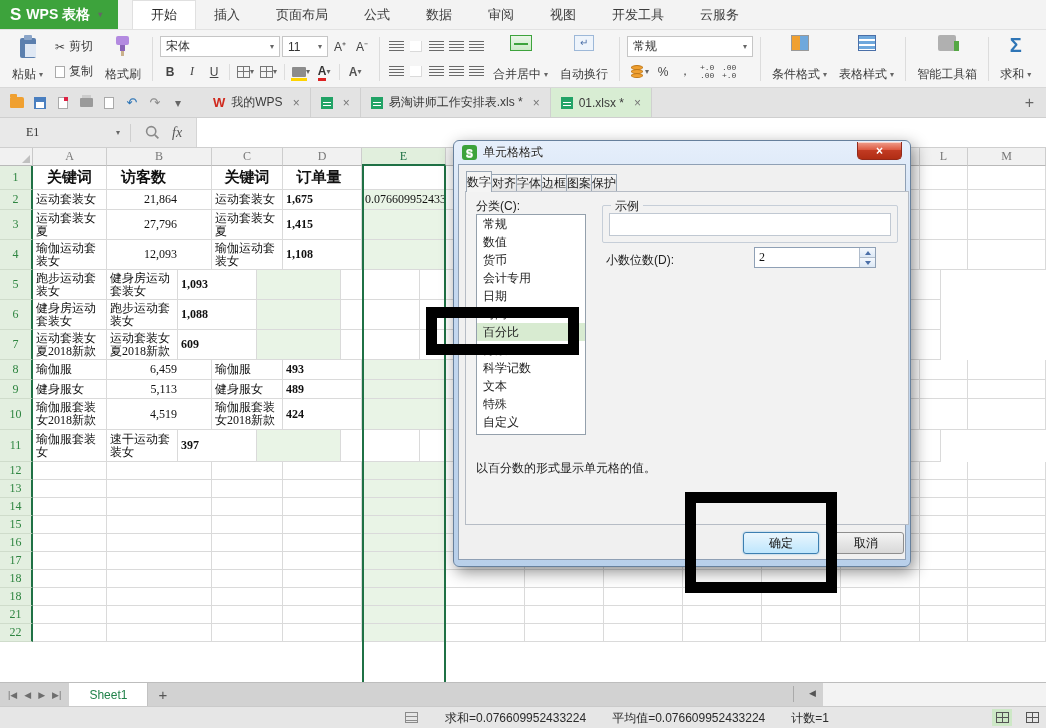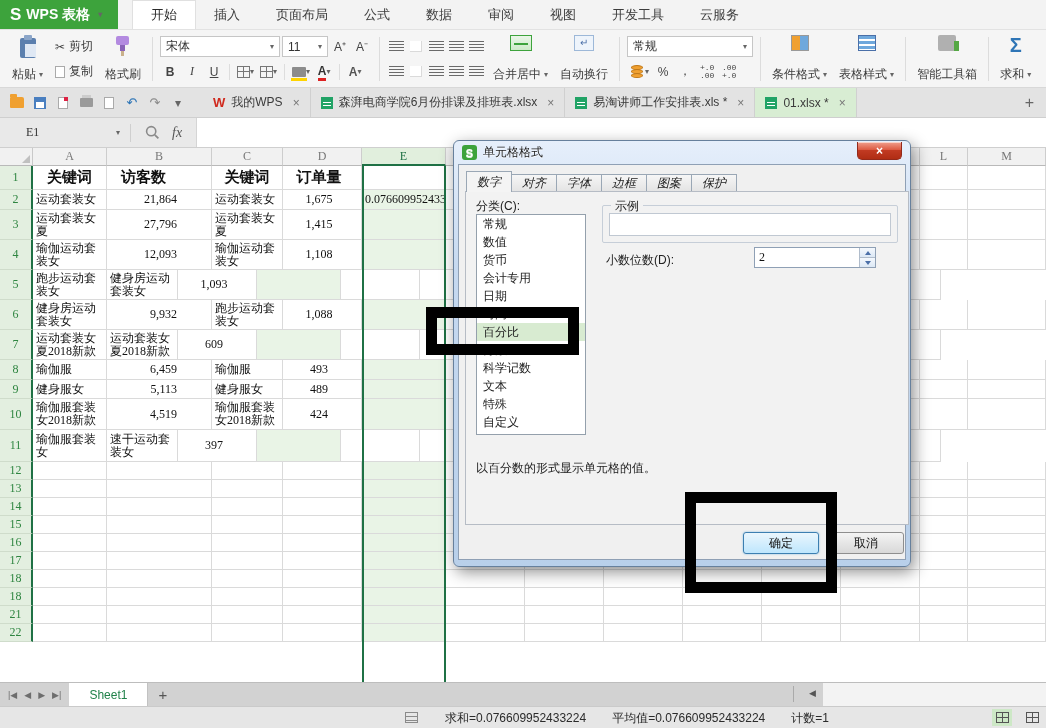--- a/index.html
+++ b/index.html
@@ -96,21 +96,21 @@
   .ch { height:18px; background:#f1f1f1; border-right:1px solid #cdcdcd; border-bottom:1px solid #b9b9b9;
        display:flex; align-items:center; justify-content:center; color:#777; font-family:"Liberation Serif",serif; }
   .ch-sel { background:#e1efdd; color:#1f7145; border-bottom:2px solid #1f7145; }
   .g-row { display:flex; }
   .rh { width:33px; background:#e3efe0; color:#2e8540; border-right:2px solid #1f7145; border-bottom:1px solid #cfdccb;
         display:flex; align-items:center; justify-content:center; font-family:"Liberation Serif",serif; }
   .c { border-right:1px solid #dadada; border-bottom:1px solid #dadada; background:#fff; overflow:hidden;
        font-family:"Liberation Serif",serif; font-size:12px; color:#111; display:flex; align-items:center; padding:0 3px; line-height:13px; }
   .hrow .c { font-weight:bold; font-size:15px; justify-content:center; }
   .cb { justify-content:flex-end; padding-right:34px; }
-  .cd { justify-content:center; padding-right:9px; }
+  .cd { justify-content:flex-start; padding-right:9px;font-weight:bold; }
   .ce-fill { background:#e9f4e6; }
   .ce { white-space:nowrap; }
   .sel-overlay { position:absolute; left:362px; top:166px; width:84px; height:516px; border-left:2px solid #1f7145; border-right:2px solid #1f7145; pointer-events:none; }
   
   .sheetbar { position:absolute; left:0; top:682px; width:1046px; height:24px; background:#d2d2d2; border-top:1px solid #bdbdbd; display:flex; align-items:stretch; }
   .navbtns { display:flex; align-items:center; gap:7px; padding:0 8px; color:#6d6d6d; font-size:9px; }
   .stab { background:#fff; color:#21824a; display:flex; align-items:center; padding:0 20px; border-right:1px solid #c2c2c2; }
   .addsheet { display:flex; align-items:center; padding:0 10px; color:#555; font-size:15px; }
   .hscroll { position:absolute; right:0; top:683px; width:223px; height:23px; background:#f3f3f3; }
   .hs-arrow { position:absolute; right:230px; top:688px; color:#555; font-size:9px; }
@@ -129,22 +129,22 @@
   .dialog { position:absolute; left:453px; top:140px; width:458px; height:427px; z-index:50;
       background:linear-gradient(180deg,#e6effb,#c6d9f0 30%,#b9d0ea); border:1px solid #67809c; border-radius:6px;
       padding:0 4px 4px 4px; box-shadow:3px 5px 16px rgba(0,0,0,.45); }
   .dlg-title { height:23px; display:flex; align-items:center; gap:6px; padding-left:4px; color:#1e1e1e; text-shadow:0 1px 0 rgba(255,255,255,.8); }
   .dlg-sicon { width:15px; height:15px; background:#3da33c; border-radius:3px; color:#fff; font-weight:bold; font-size:11px; display:flex; align-items:center; justify-content:center; }
   .dlg-close { position:absolute; right:8px; top:1px; width:45px; height:18px; border:1px solid #93291a; border-top:none; border-radius:0 0 5px 5px;
       background:linear-gradient(180deg,#f0a08e,#dd5b43 45%,#c13a22 50%,#b02d14); color:#fff; font-weight:bold; font-size:12px;
       display:flex; align-items:center; justify-content:center; box-shadow:inset 0 1px 0 rgba(255,255,255,.55); }
   .dlg-body { position:relative; height:396px; background:#f0f0f0; border:1px solid #8fa0b5; }
   .dtabs { position:absolute; left:7px; top:6px; display:flex; align-items:flex-end; height:21px; }
-  .dtab { height:18px; padding:0 10px; display:flex; align-items:center; background:linear-gradient(#f6f6f6,#e4e4e4);
-      border:1px solid #9aa7b5; border-left:none; color:#222;font-style:italic; }
+  .dtab { height:18px; padding:0 0; display:flex; align-items:center; background:linear-gradient(#f6f6f6,#e4e4e4);
+      border:1px solid #9aa7b5; border-left:none; color:#222; }
   .dtab:first-child { border-left:1px solid #9aa7b5; }
   .dtab.active { height:21px; background:#f4f4f4; border:1px solid #9aa7b5; border-bottom:none; position:relative; z-index:2; }
   .dpanel { position:absolute; left:6px; top:26px; width:444px; height:334px; border:1px solid #b6bcc5; background:#f2f2f2; }
   .cat-label { position:absolute; left:10px; top:6px; color:#222; }
   .cat-list { position:absolute; left:10px; top:22px; width:110px; height:221px; background:#fff; border:1px solid #94a0ac; overflow:hidden; }
   .cat-item { height:18px; display:flex; align-items:center; padding-left:6px; color:#222; white-space:nowrap; }
   .cat-item.selected { background:#d8ebd1; }
   .sample-group { position:absolute; left:136px; top:13px; width:296px; height:38px; border:1px solid #c6ced8; border-radius:2px; }
   .sample-legend { position:absolute; left:8px; top:-8px; background:#f2f2f2; padding:0 4px; color:#222; }
   .sample-box { position:absolute; left:6px; top:7px; right:6px; bottom:6px; background:#fff; border:1px solid #c0c8d2; }
@@ -408,21 +408,20 @@
       <span class="qi caret">▾</span>
     </div>
     <div class="doc-tabs">
         <div class="doc-tab">
           <span class="wlogo">W</span>
           <span>我的WPS</span>
           <span class="x">×</span>
         </div>
         <div class="doc-tab">
           <span class="xlicon"></span>
-          <span>森湃电商学院6月份排课及排班表.xlsx</span>
           <span class="x">×</span>
         </div>
         <div class="doc-tab">
           <span class="xlicon"></span>
           <span>易淘讲师工作安排表.xls *</span>
           <span class="x">×</span>
         </div>
         <div class="doc-tab active">
           <span class="xlicon"></span>
           <span>01.xlsx *</span>
@@ -583,23 +582,20 @@
           <div class="c" style="width: 79px;"></div>
           <div class="c" style="width: 79px;"></div>
           <div class="c" style="width: 48px;"></div>
           <div class="c" style="width: 78px;"></div>
         </div>
         <div class="g-row" style="height: 30px;">
           <div class="rh">6</div>
           <div class="c" style="width: 74px;">
             <span>健身房运动套装女</span>
           </div>
-          <div class="c cb" style="width: 105px;">
-            <span>9,932</span>
-          </div>
           <div class="c" style="width: 71px;">
             <span>跑步运动套装女</span>
           </div>
           <div class="c cd" style="width: 79px;">
             <span>1,088</span>
           </div>
           <div class="c ce ce-fill" style="width: 84px;"></div>
           <div class="c" style="width: 79px;"></div>
           <div class="c" style="width: 79px;"></div>
           <div class="c" style="width: 79px;"></div>

